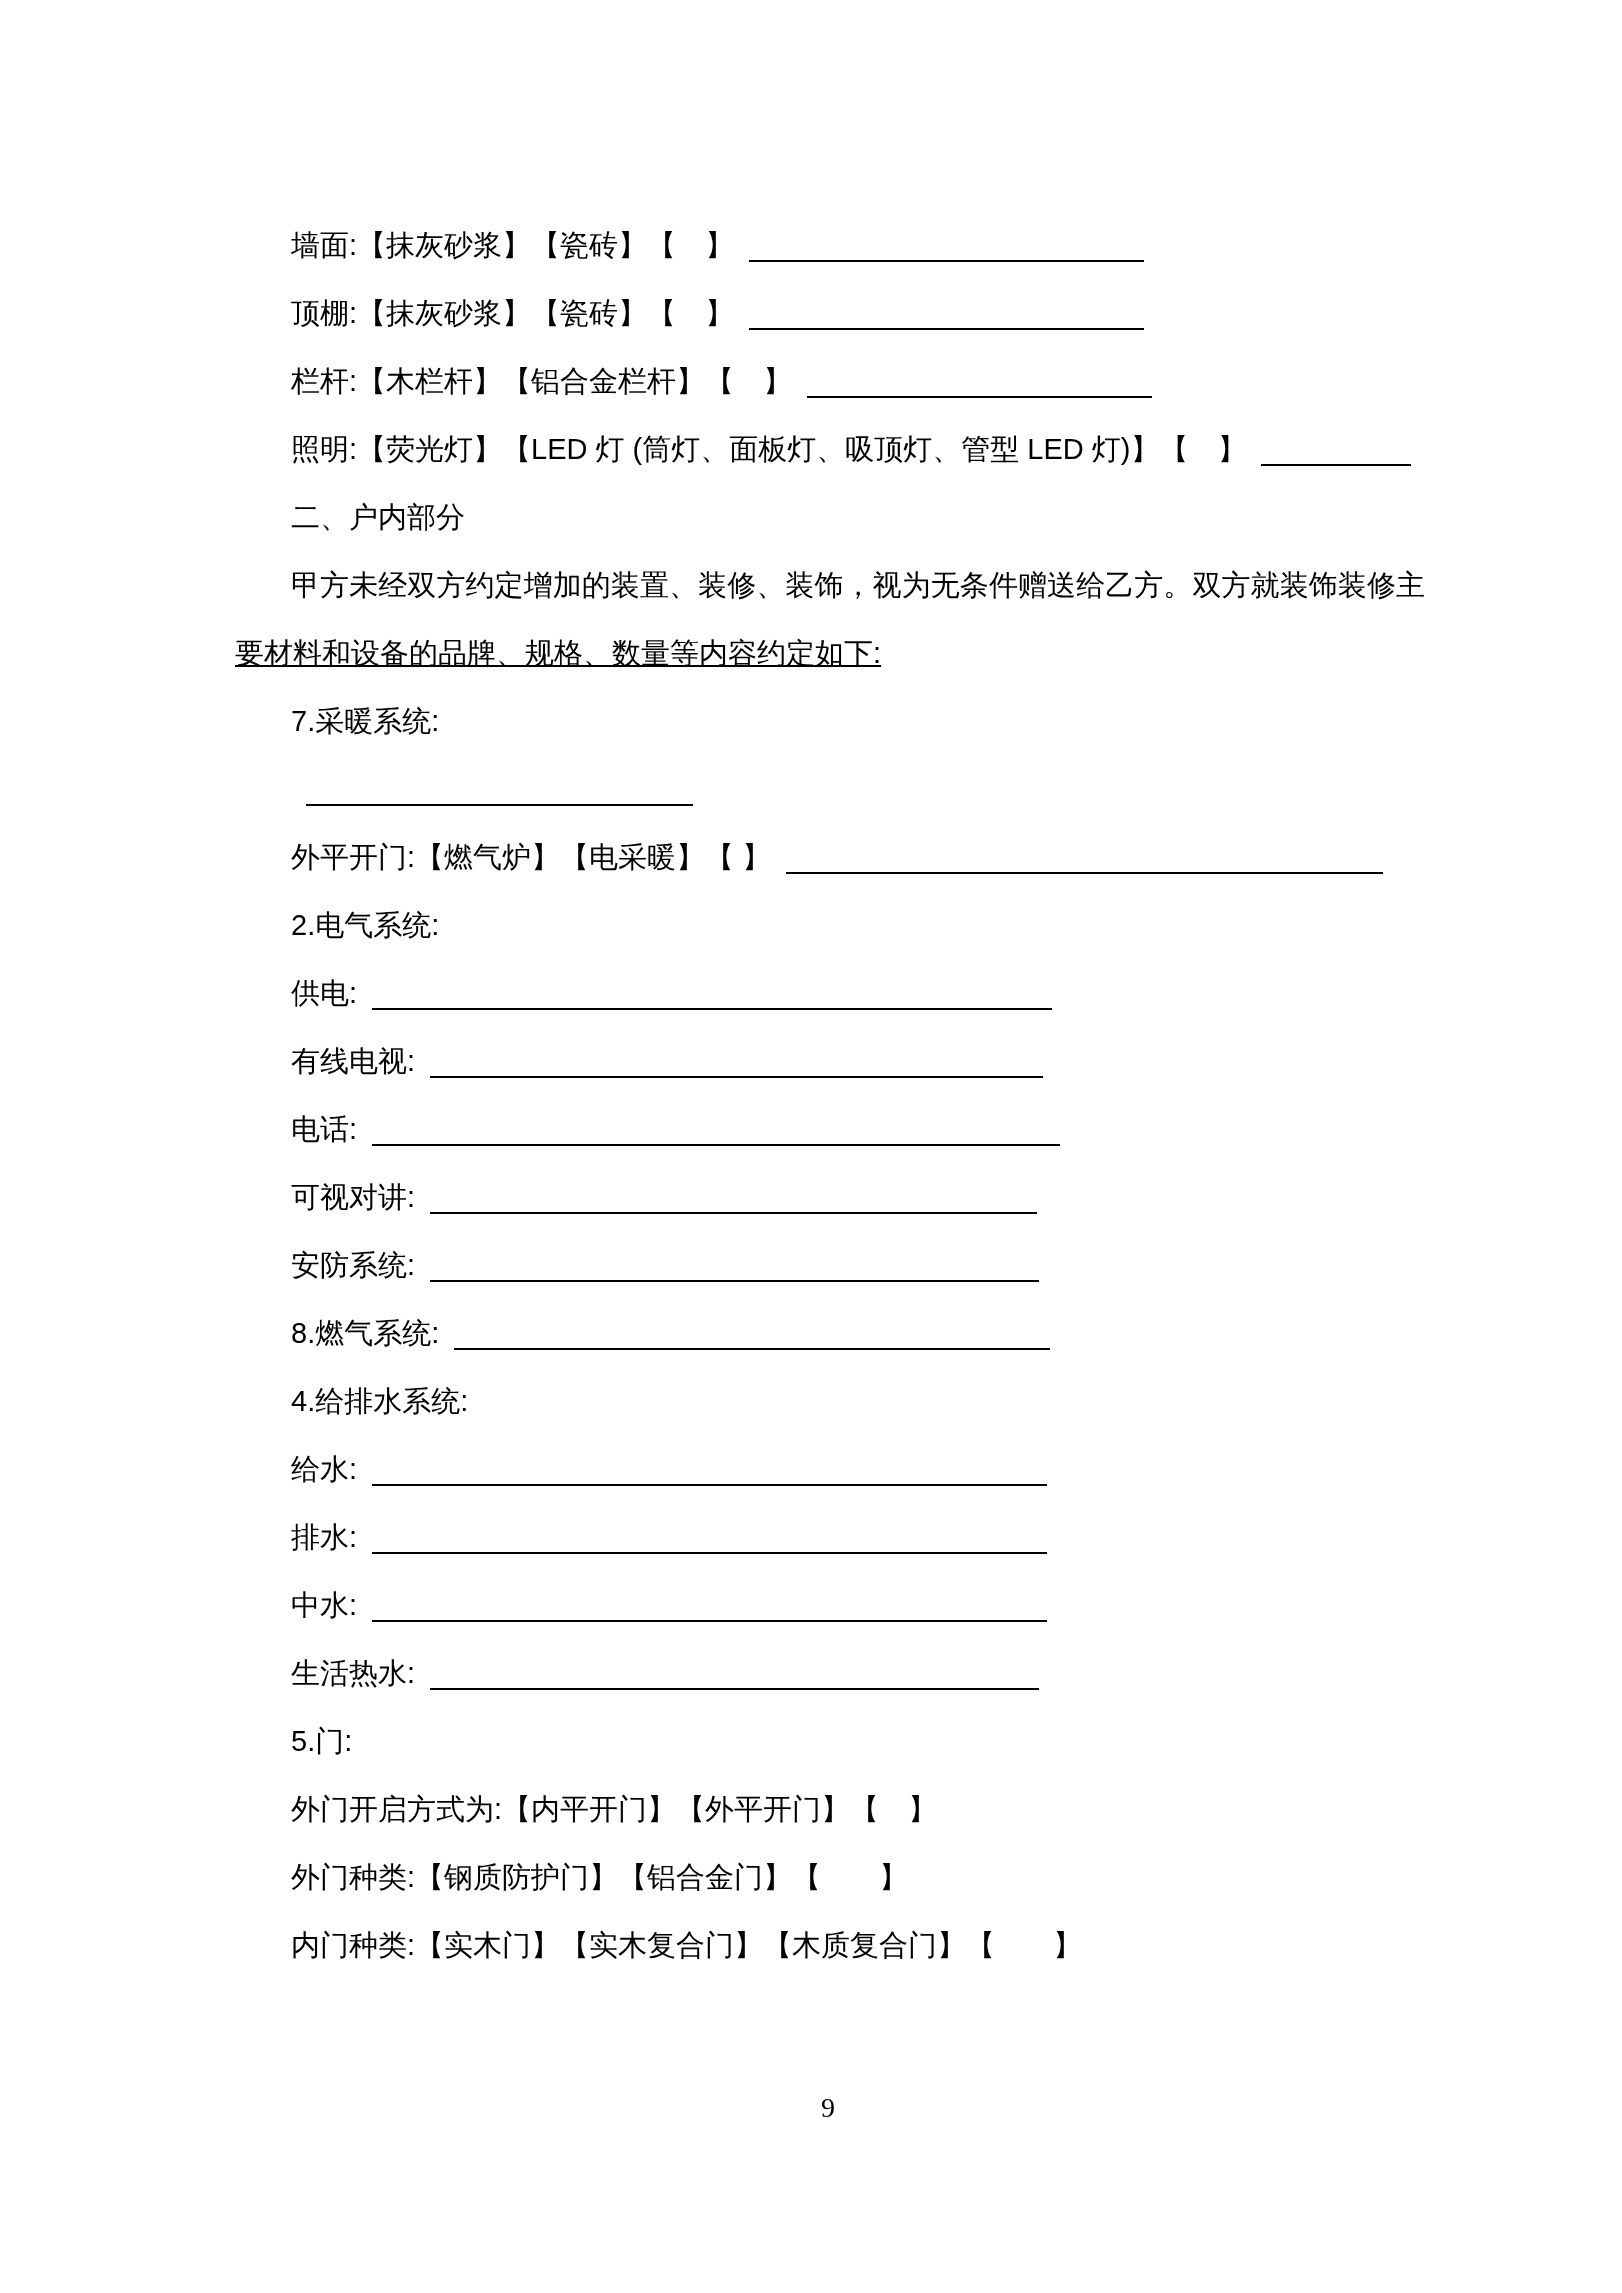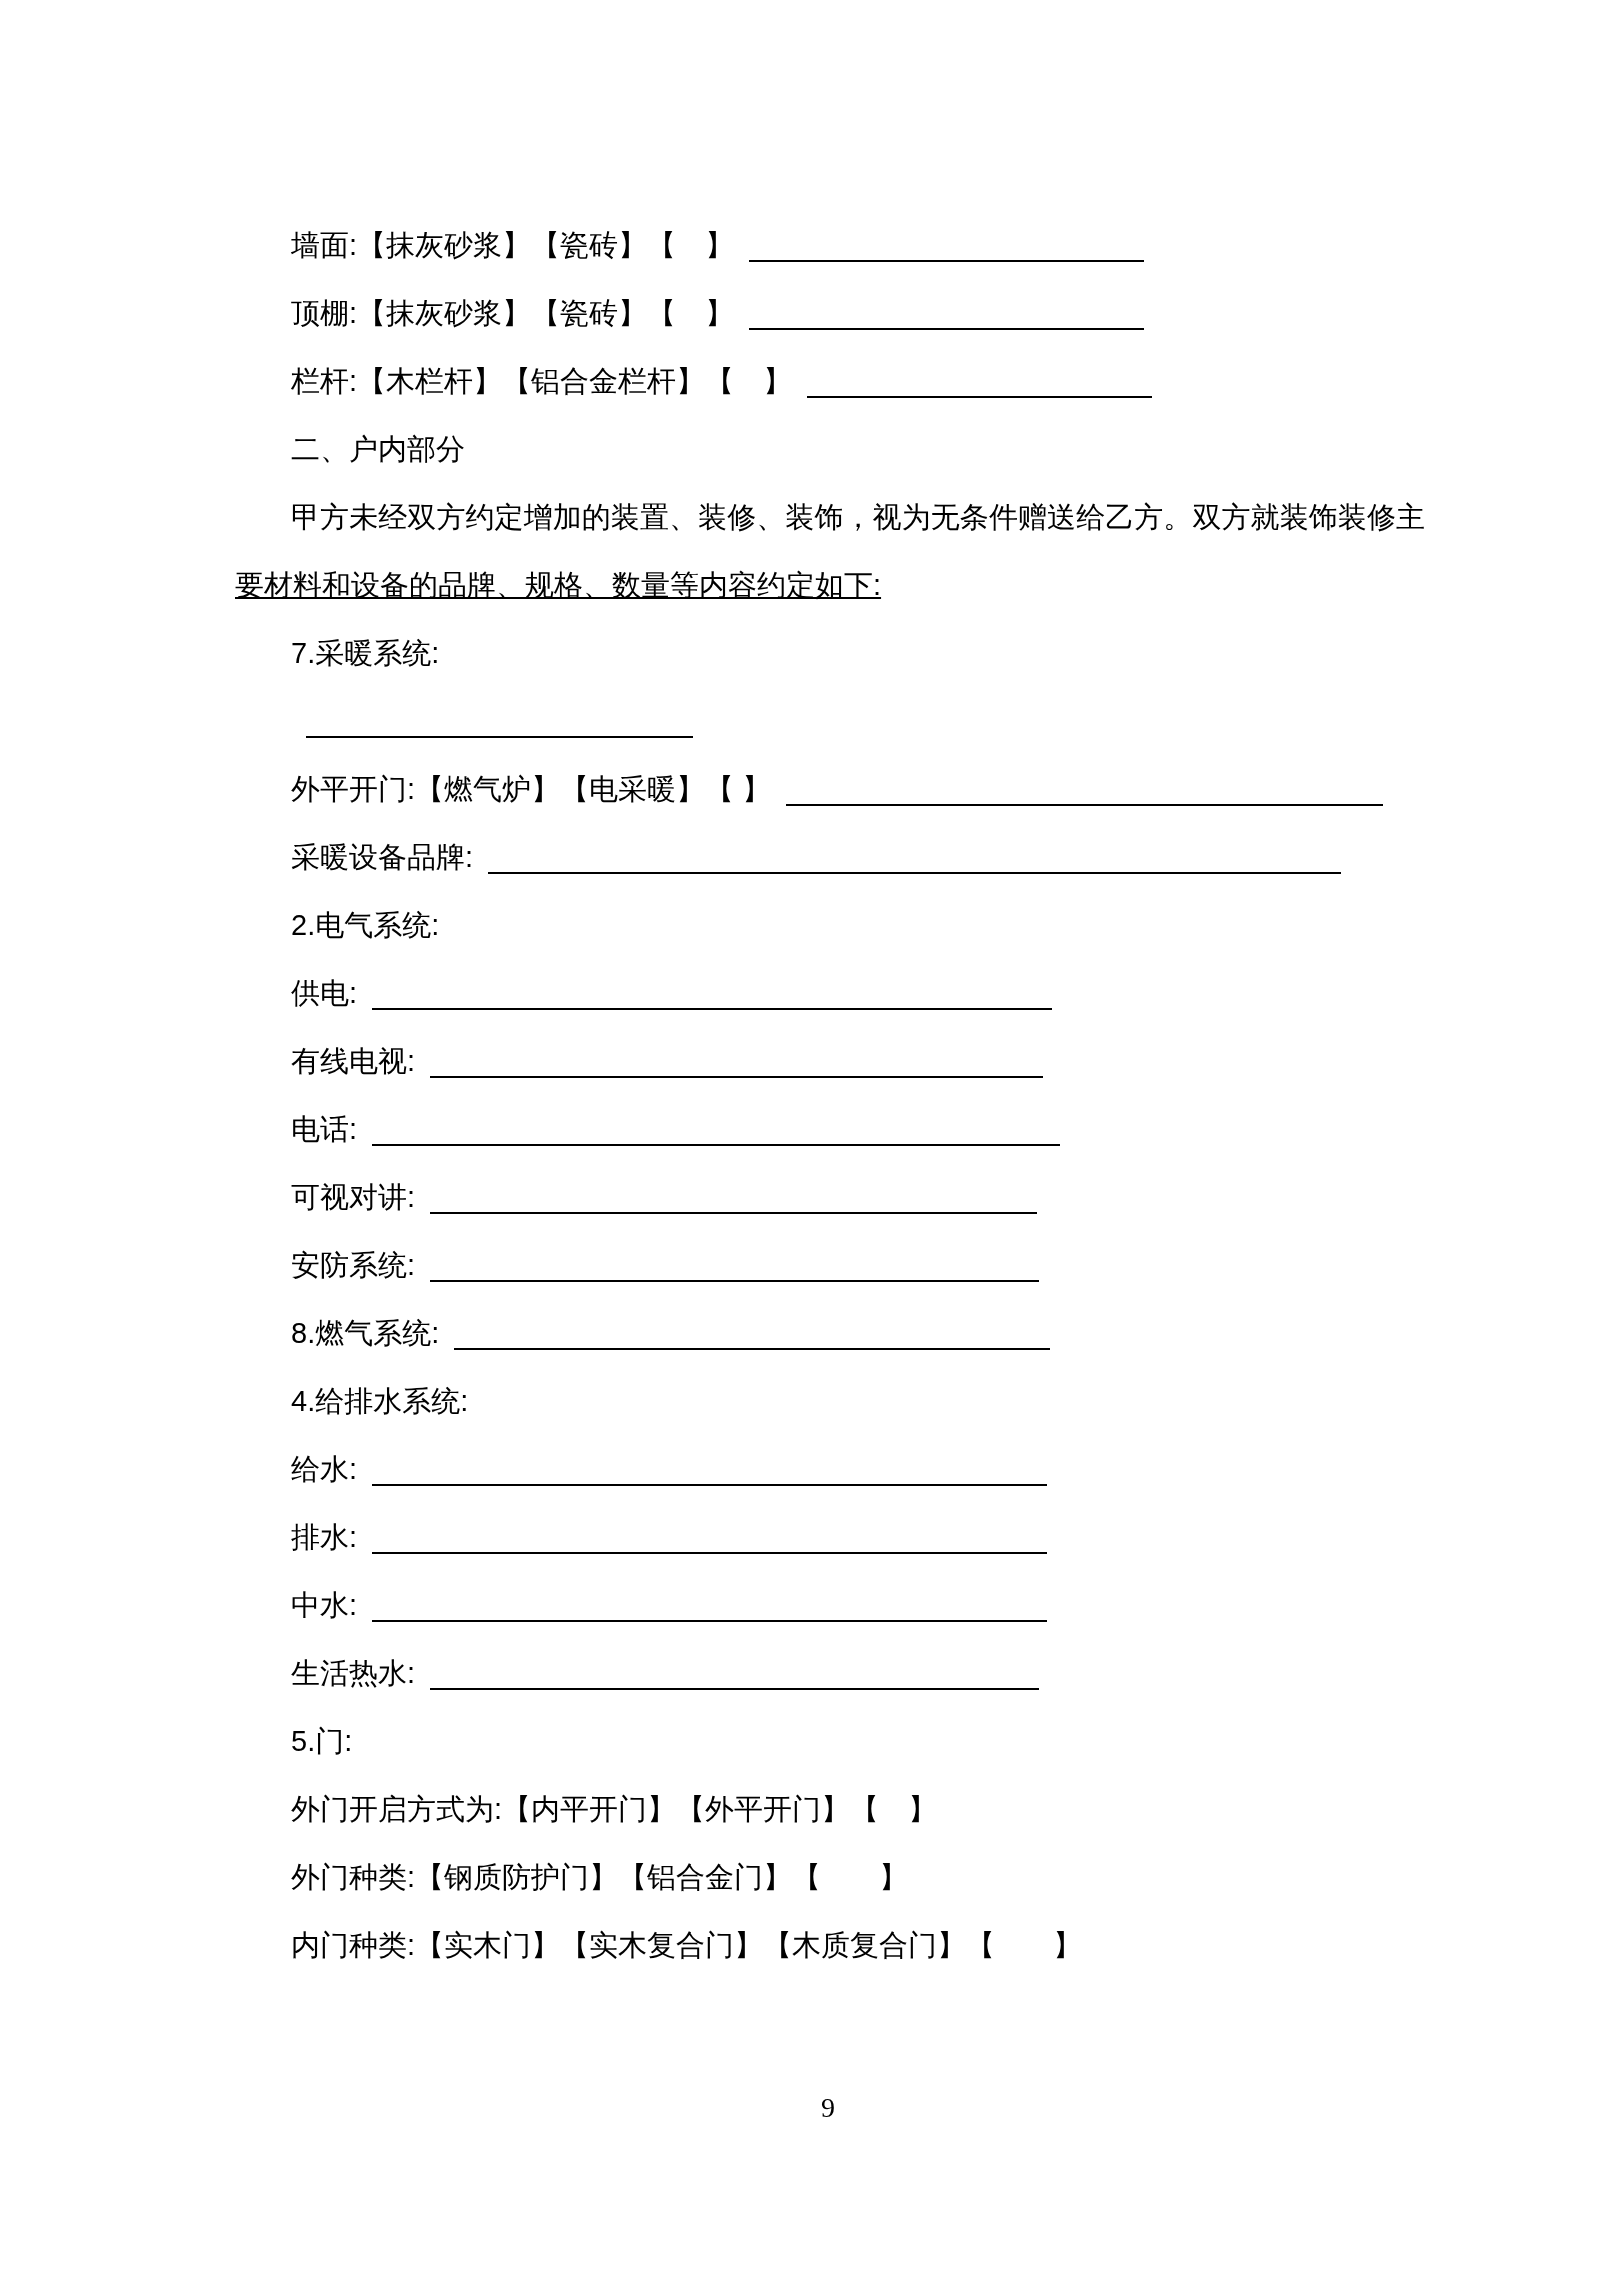--- a/index.html
+++ b/index.html
@@ -58,27 +58,27 @@
   }
 </style>
 </head>
 <body>
 
 <div class="page">
   <div class="content" id="lines-container">
       <div class="line indent"><span class="t">墙面:【抹灰砂浆】【瓷砖】【　】</span><span class="blank" style="width: 395px;"></span></div>
       <div class="line indent"><span class="t">顶棚:【抹灰砂浆】【瓷砖】【　】</span><span class="blank" style="width: 395px;"></span></div>
       <div class="line indent"><span class="t">栏杆:【木栏杆】【铝合金栏杆】【　】</span><span class="blank" style="width: 345px;"></span></div>
+      <div class="line indent"><span class="t">照明:【荧光灯】【LED 灯 (筒灯、面板灯、吸顶灯、管型 LED 灯)】【　】</span><span class="blank" style="width: 150px;"></span></div>
       <div class="line indent"><span class="t">二、户内部分</span></div>
       <div class="line para-first"><span class="t">甲方未经双方约定增加的装置、装修、装饰，视为无条件赠送给乙方。双方就装饰装修主</span></div>
       <div class="line para"><span class="t">要材料和设备的品牌、规格、数量等内容约定如下:</span></div>
       <div class="line indent"><span class="t">7.采暖系统:</span></div>
       <div class="line indent"><span class="blank" style="width: 387px;"></span></div>
       <div class="line indent"><span class="t">外平开门:【燃气炉】【电采暖】【 】</span><span class="blank" style="width: 597px;"></span></div>
-      <div class="line indent"><span class="t">采暖设备品牌:</span><span class="blank" style="width: 853px;"></span></div>
       <div class="line indent"><span class="t">2.电气系统:</span></div>
       <div class="line indent"><span class="t">供电:</span><span class="blank" style="width: 680px;"></span></div>
       <div class="line indent"><span class="t">有线电视:</span><span class="blank" style="width: 613px;"></span></div>
       <div class="line indent"><span class="t">电话:</span><span class="blank" style="width: 688px;"></span></div>
       <div class="line indent"><span class="t">可视对讲:</span><span class="blank" style="width: 607px;"></span></div>
       <div class="line indent"><span class="t">安防系统:</span><span class="blank" style="width: 609px;"></span></div>
       <div class="line indent"><span class="t">8.燃气系统:</span><span class="blank" style="width: 596px;"></span></div>
       <div class="line indent"><span class="t">4.给排水系统:</span></div>
       <div class="line indent"><span class="t">给水:</span><span class="blank" style="width: 675px;"></span></div>
       <div class="line indent"><span class="t">排水:</span><span class="blank" style="width: 675px;"></span></div>

